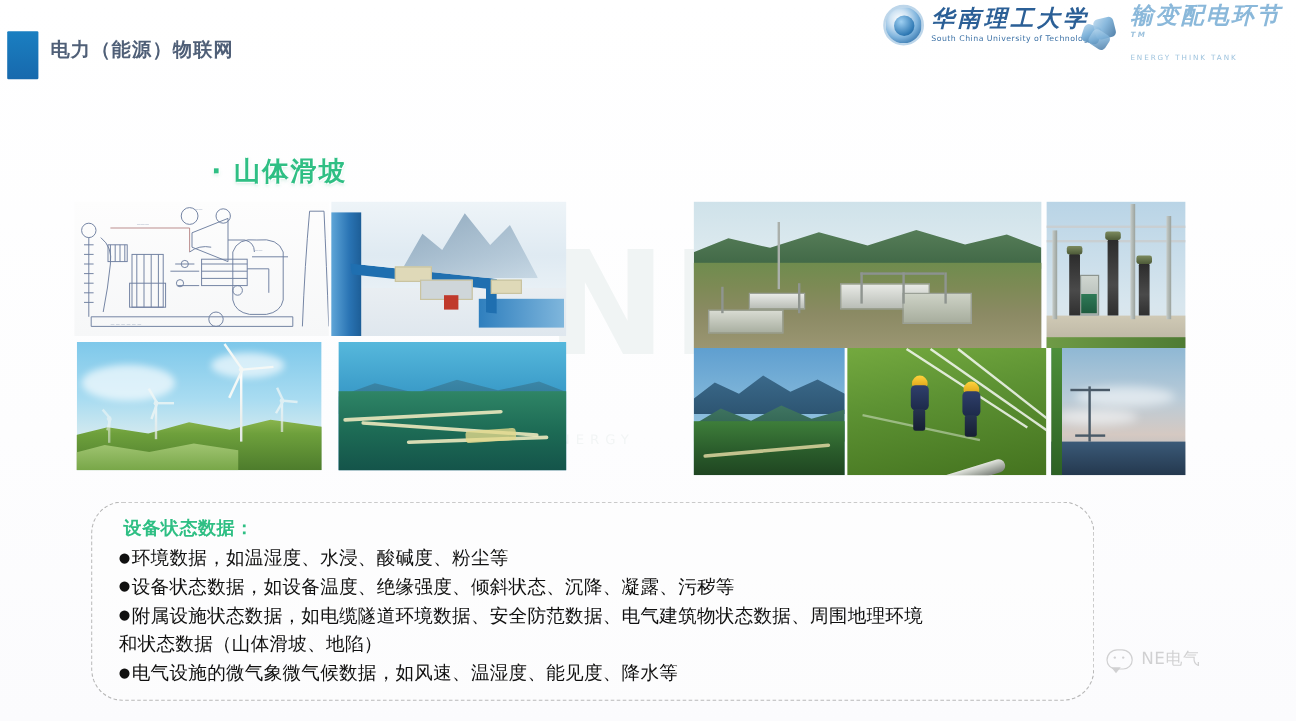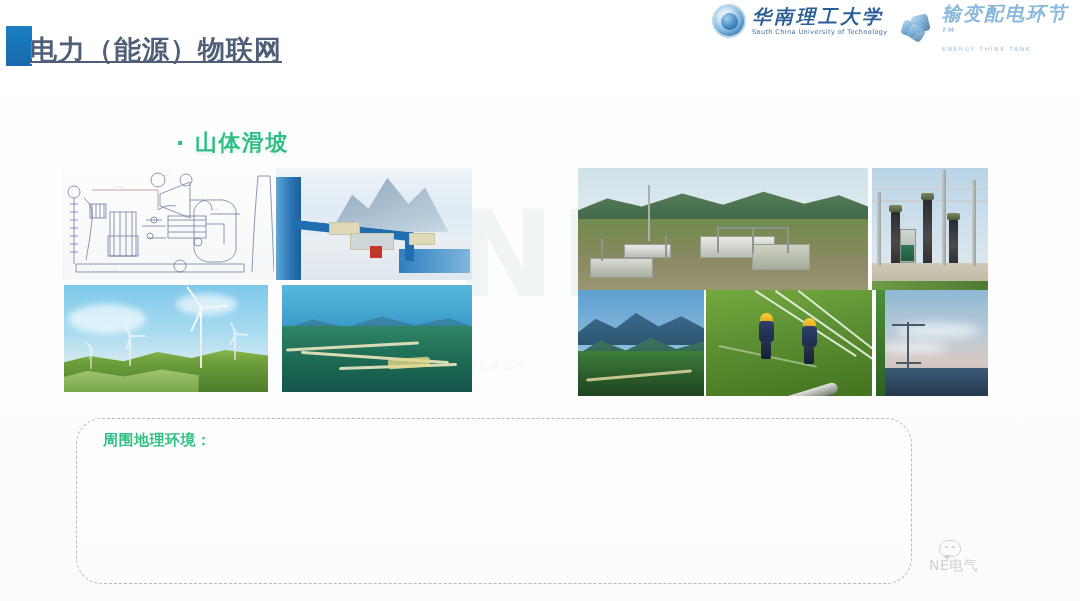--- a/index.html
+++ b/index.html
@@ -16,31 +16,30 @@
   }
 
   
   .title-accent {
     position: absolute; left: 6px; top: 26px;
     width: 26px; height: 40px;
     background: linear-gradient(180deg,#1a7fc1 0%, #1769ad 100%);
     border-radius: 1px;
   }
   .page-title {
-    position: absolute; left: 30px; top: 32px;
-    font-size: 27px; font-weight: 700; letter-spacing: 1px;
+    position: absolute; left: 42px; top: 32px;
+    font-size: 16px; font-weight: 700; letter-spacing: 1px;
     color: #4f5f77;
     text-shadow: 0 1px 0 rgba(255,255,255,.8);
     white-space: nowrap;
-    text-decoration: underline;
   }
 
   
   .logo-wrap { position: absolute; top: 4px; display:flex; align-items:center; }
-  .logo-scut { left: 712px; }
+  .logo-scut { left: 736px; }
   .logo-ne { left: 900px; }
   .scut-mark {
     width: 34px; height: 34px; border-radius: 50%;
     background:
       radial-gradient(circle at 38% 34%, #ffffff 0%, #cfe3f3 28%, #7fb4dd 55%, #2d6fa8 85%);
     border: 2px solid #bdd6ea;
     position: relative; flex: none;
   }
   .scut-mark::after{
     content:""; position:absolute; left:50%; top:50%;
@@ -280,21 +279,21 @@
   .db-item {
     font-size: 15.5px; color: #101010; line-height: 23px;
     letter-spacing: .2px; white-space: pre-wrap;
   }
   .db-item::before { content: "\25CF"; font-size: 11px; margin-right: 1px; vertical-align: 2px; }
   .db-item.cont::before { content: ""; margin: 0; }
 
   
   .wechat {
     position: absolute; left: 922px; top: 540px;
-    display: flex; align-items: center; opacity: .38; flex-direction: column;
+    display: flex; align-items: center; opacity: .38;
   }
   .wechat-icon {
     width: 22px; height: 17px; border-radius: 9px 9px 8px 8px;
     border: 1.4px solid #8d8d8d; position: relative; flex: none;
   }
   .wechat-icon::before, .wechat-icon::after {
     content: ""; position: absolute; top: 5px; width: 2.4px; height: 2.4px;
     border-radius: 50%; background: #8d8d8d;
   }
   .wechat-icon::before { left: 5px; }
@@ -511,21 +510,28 @@
     <div class="py-cloud py-c1"></div>
     <div class="py-cloud py-c2"></div>
     <div class="py-water"></div>
     <div class="py-strip"></div>
     <div class="py-tower"></div>
     <div class="py-arm"></div>
     <div class="py-arm2"></div>
   </div>
 
   <div class="databox">
-    <div class="db-head">周围地理环境：</div>
+    <div class="db-head">设备状态数据：</div>
+    <div class="db-list">
+      <div class="db-item">环境数据，如温湿度、水浸、酸碱度、粉尘等</div>
+      <div class="db-item">设备状态数据，如设备温度、绝缘强度、倾斜状态、沉降、凝露、污秽等</div>
+      <div class="db-item">附属设施状态数据，如电缆隧道环境数据、安全防范数据、电气建筑物状态数据、周围地理环境</div>
+      <div class="db-item cont">和状态数据（山体滑坡、地陷）</div>
+      <div class="db-item">电气设施的微气象微气候数据，如风速、温湿度、能见度、降水等</div>
+    </div>
   </div>
 
   <div class="wechat">
     <div class="wechat-icon">
       <div class="wechat-tail"></div>
     </div>
     <div class="wechat-text">NE电气</div>
   </div>
 
 </div>

